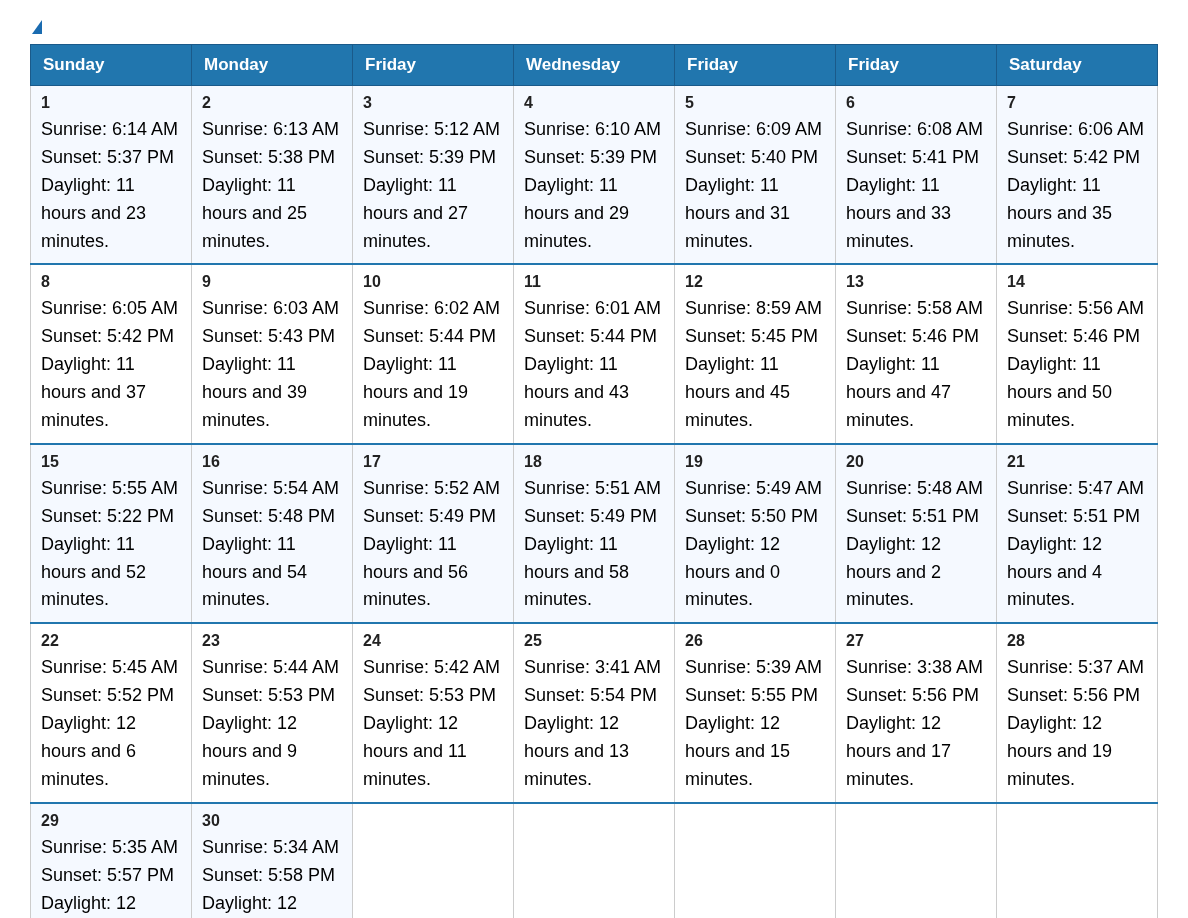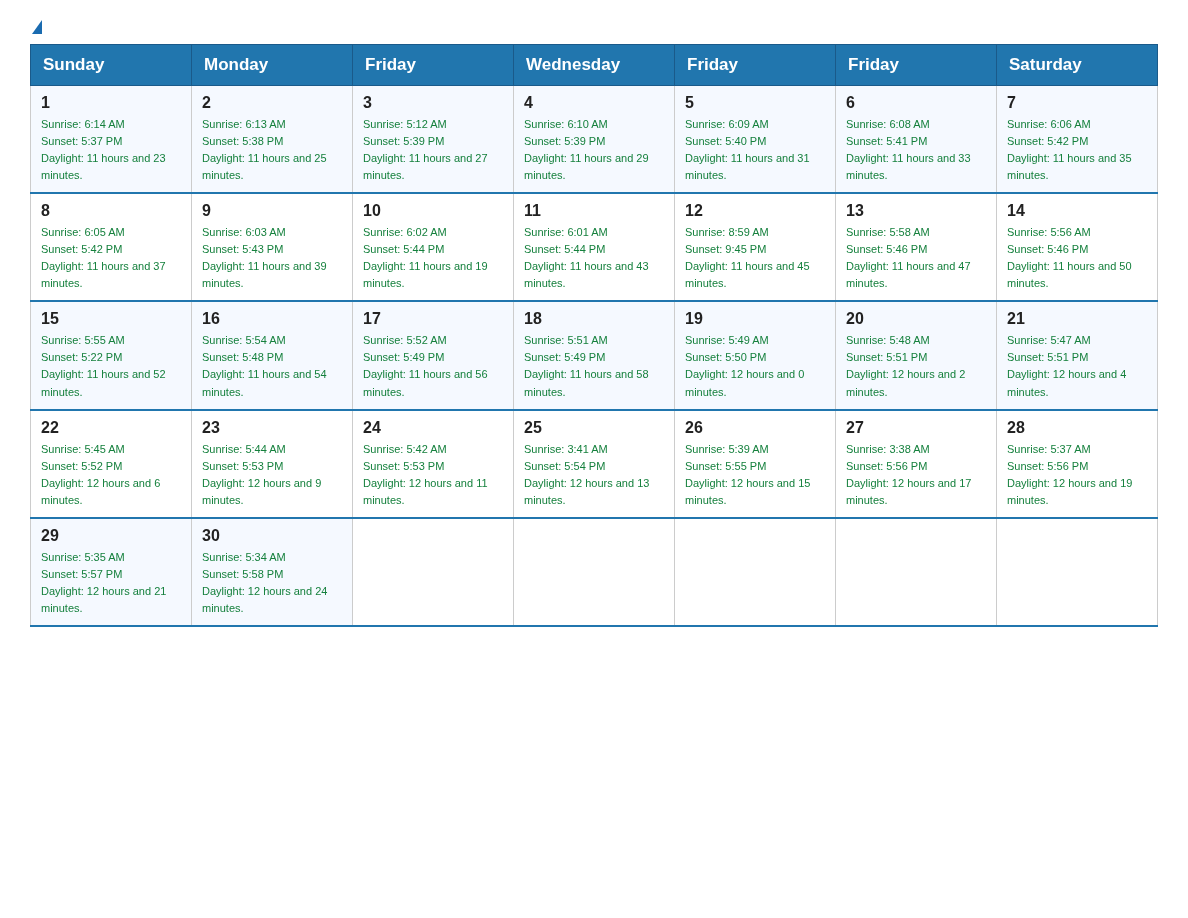--- a/index.html
+++ b/index.html
@@ -85,23 +85,23 @@
     .calendar tbody tr:nth-child(even) td {
       background: #fff;
     }
     .day-num {
       font-size: 16px;
       font-weight: bold;
       margin-bottom: 4px;
       display: block;
     }
     .day-info {
-      font-size: 11px;
+      font-size: 18px;
       line-height: 1.55;
-      color: #15803d;
+      color: #000000;
     }
     .empty-cell {
       background: #fff !important;
     }
     
     .calendar tbody tr td {
       border-bottom: 2px solid #2176ae;
     }
     .calendar tbody tr td:first-child {
       border-left: 1px solid #ccc;
@@ -225,21 +225,21 @@
           <div class="day-info">
             <span>Sunrise: 6:01 AM</span><br>
             <span>Sunset: 5:44 PM</span><br>
             <span>Daylight: 11 hours and 43 minutes.</span>
           </div>
         </td>
         <td>
           <span class="day-num">12</span>
           <div class="day-info">
             <span>Sunrise: 8:59 AM</span><br>
-            <span>Sunset: 9:45 PM</span><br>
+            <span>Sunset: 5:45 PM</span><br>
             <span>Daylight: 11 hours and 45 minutes.</span>
           </div>
         </td>
         <td>
           <span class="day-num">13</span>
           <div class="day-info">
             <span>Sunrise: 5:58 AM</span><br>
             <span>Sunset: 5:46 PM</span><br>
             <span>Daylight: 11 hours and 47 minutes.</span>
           </div>

